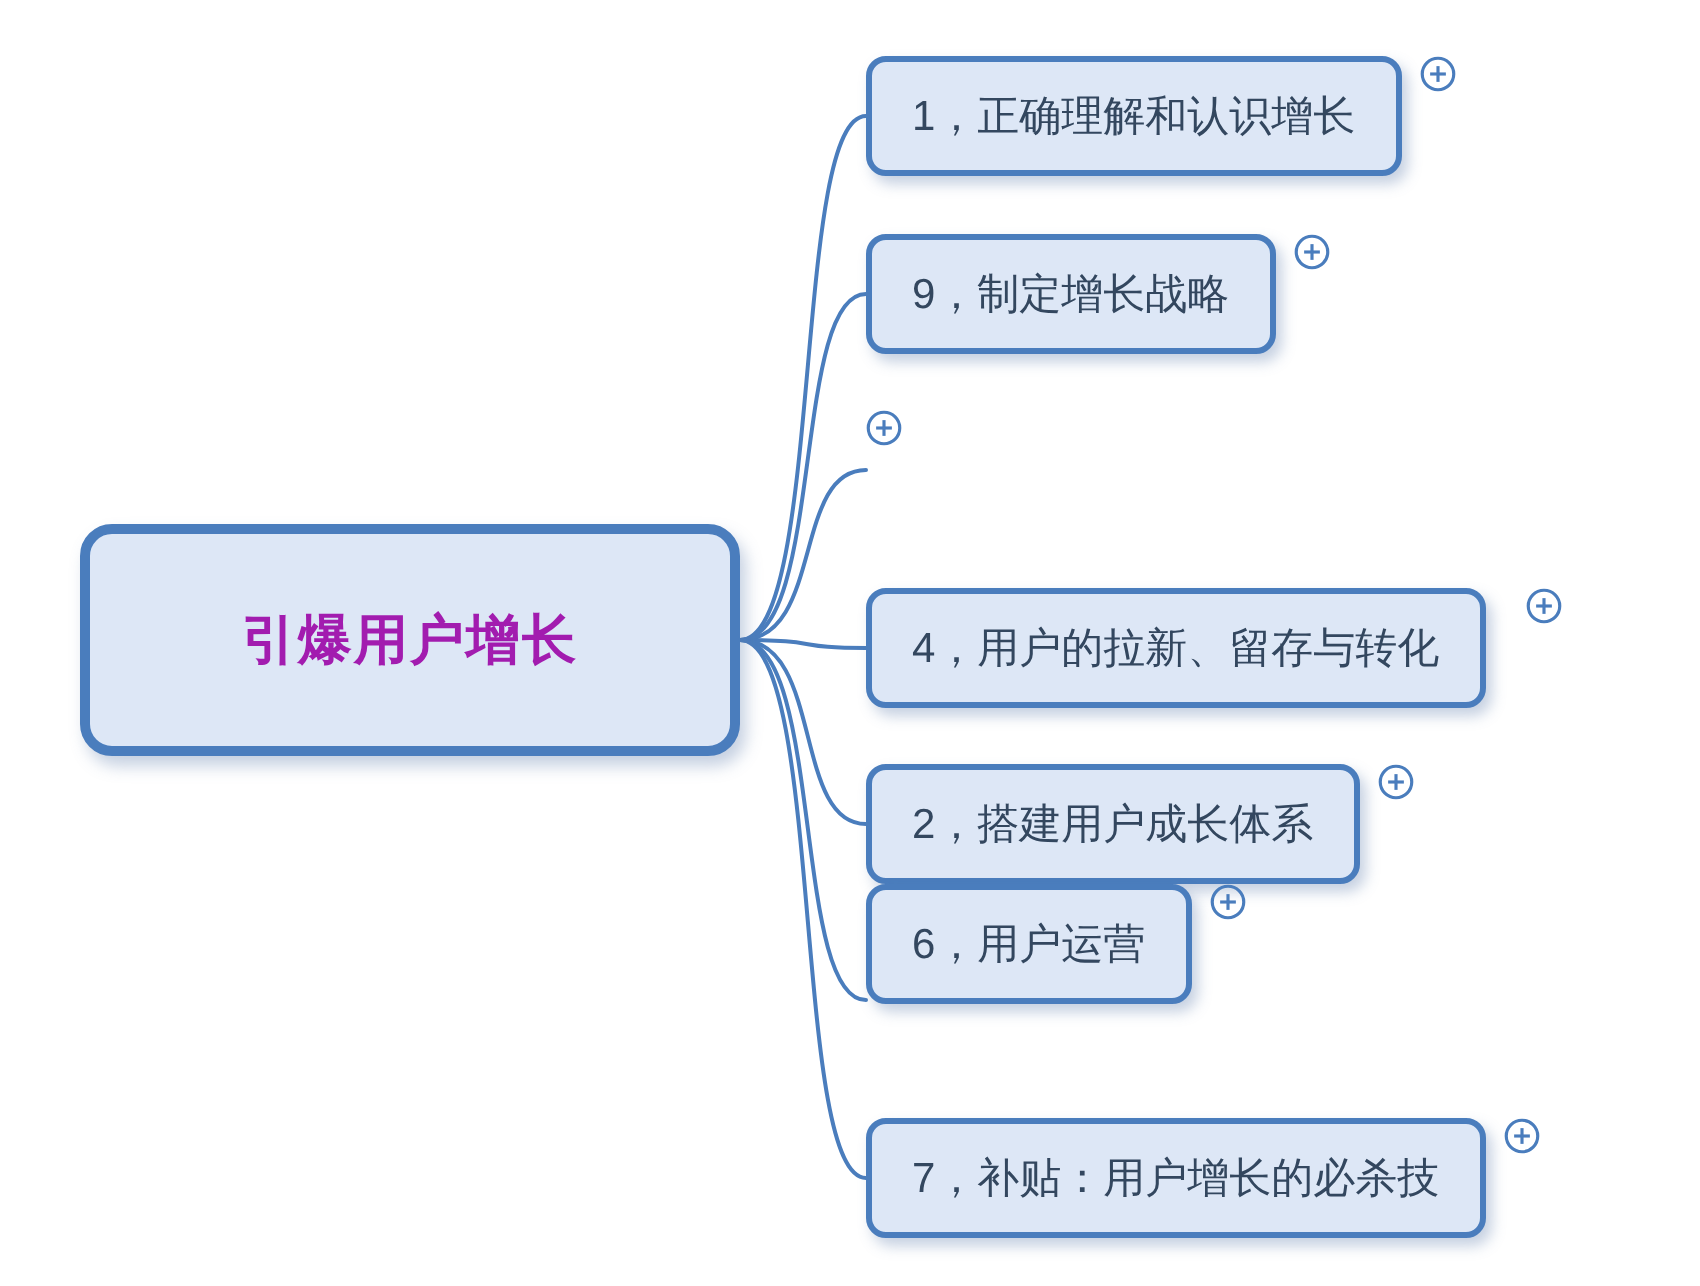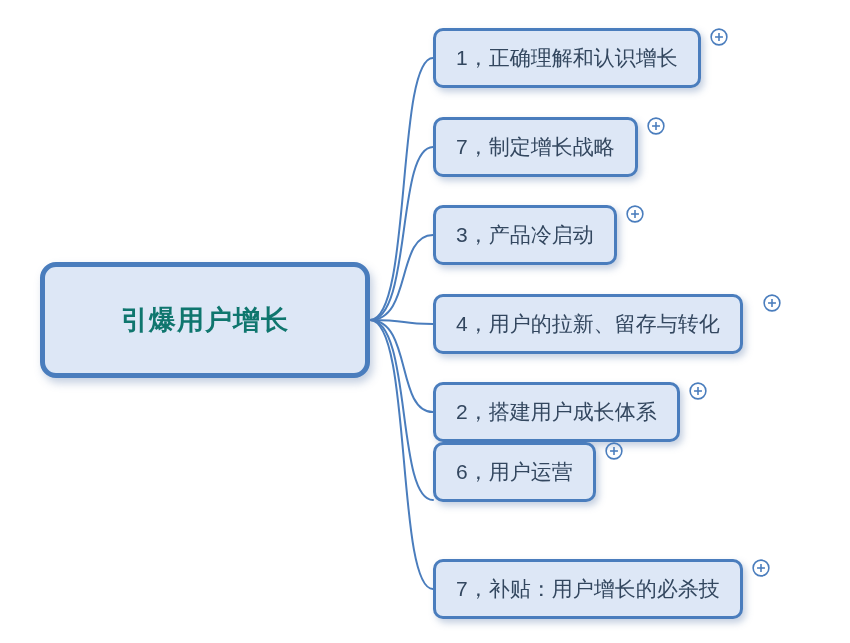--- a/index.html
+++ b/index.html
@@ -34,21 +34,21 @@
     border-radius: 16px;
     display: flex;
     align-items: center;
     justify-content: center;
     box-shadow: 3px 5px 8px rgba(90, 120, 170, 0.35);
     cursor: pointer;
   }
   .root-node .label {
     font-size: 27px;
     font-weight: bold;
-    color: #0f766e;
+    color: #a21caf;
     letter-spacing: 1px;
     white-space: nowrap;
   }
   .node-row {
     position: absolute;
     left: 433px;
     height: 60px;
     display: flex;
     align-items: flex-start;
     gap: 9px;
@@ -114,35 +114,32 @@
       <svg width="18" height="18" viewBox="0 0 16 16">
           <circle cx="8" cy="8" r="7" fill="none" stroke="#4a7dbd" stroke-width="1.4"></circle>
           <line x1="4.5" y1="8" x2="11.5" y2="8" stroke="#4a7dbd" stroke-width="1.4"></line>
           <line x1="8" y1="4.5" x2="8" y2="11.5" stroke="#4a7dbd" stroke-width="1.4"></line>
         </svg>
     </span>
   </div>
 
   <div class="node-row row-2">
     <div class="topic-node">
-      <span class="label">7，制定增长战略</span>
+      <span class="label">9，制定增长战略</span>
     </div>
     <span class="plus-icon">
       <svg width="18" height="18" viewBox="0 0 16 16">
           <circle cx="8" cy="8" r="7" fill="none" stroke="#4a7dbd" stroke-width="1.4"></circle>
           <line x1="4.5" y1="8" x2="11.5" y2="8" stroke="#4a7dbd" stroke-width="1.4"></line>
           <line x1="8" y1="4.5" x2="8" y2="11.5" stroke="#4a7dbd" stroke-width="1.4"></line>
         </svg>
     </span>
   </div>
 
   <div class="node-row row-3">
-    <div class="topic-node">
-      <span class="label">3，产品冷启动</span>
-    </div>
     <span class="plus-icon">
       <svg width="18" height="18" viewBox="0 0 16 16">
           <circle cx="8" cy="8" r="7" fill="none" stroke="#4a7dbd" stroke-width="1.4"></circle>
           <line x1="4.5" y1="8" x2="11.5" y2="8" stroke="#4a7dbd" stroke-width="1.4"></line>
           <line x1="8" y1="4.5" x2="8" y2="11.5" stroke="#4a7dbd" stroke-width="1.4"></line>
         </svg>
     </span>
   </div>
 
   <div class="node-row row-4">

